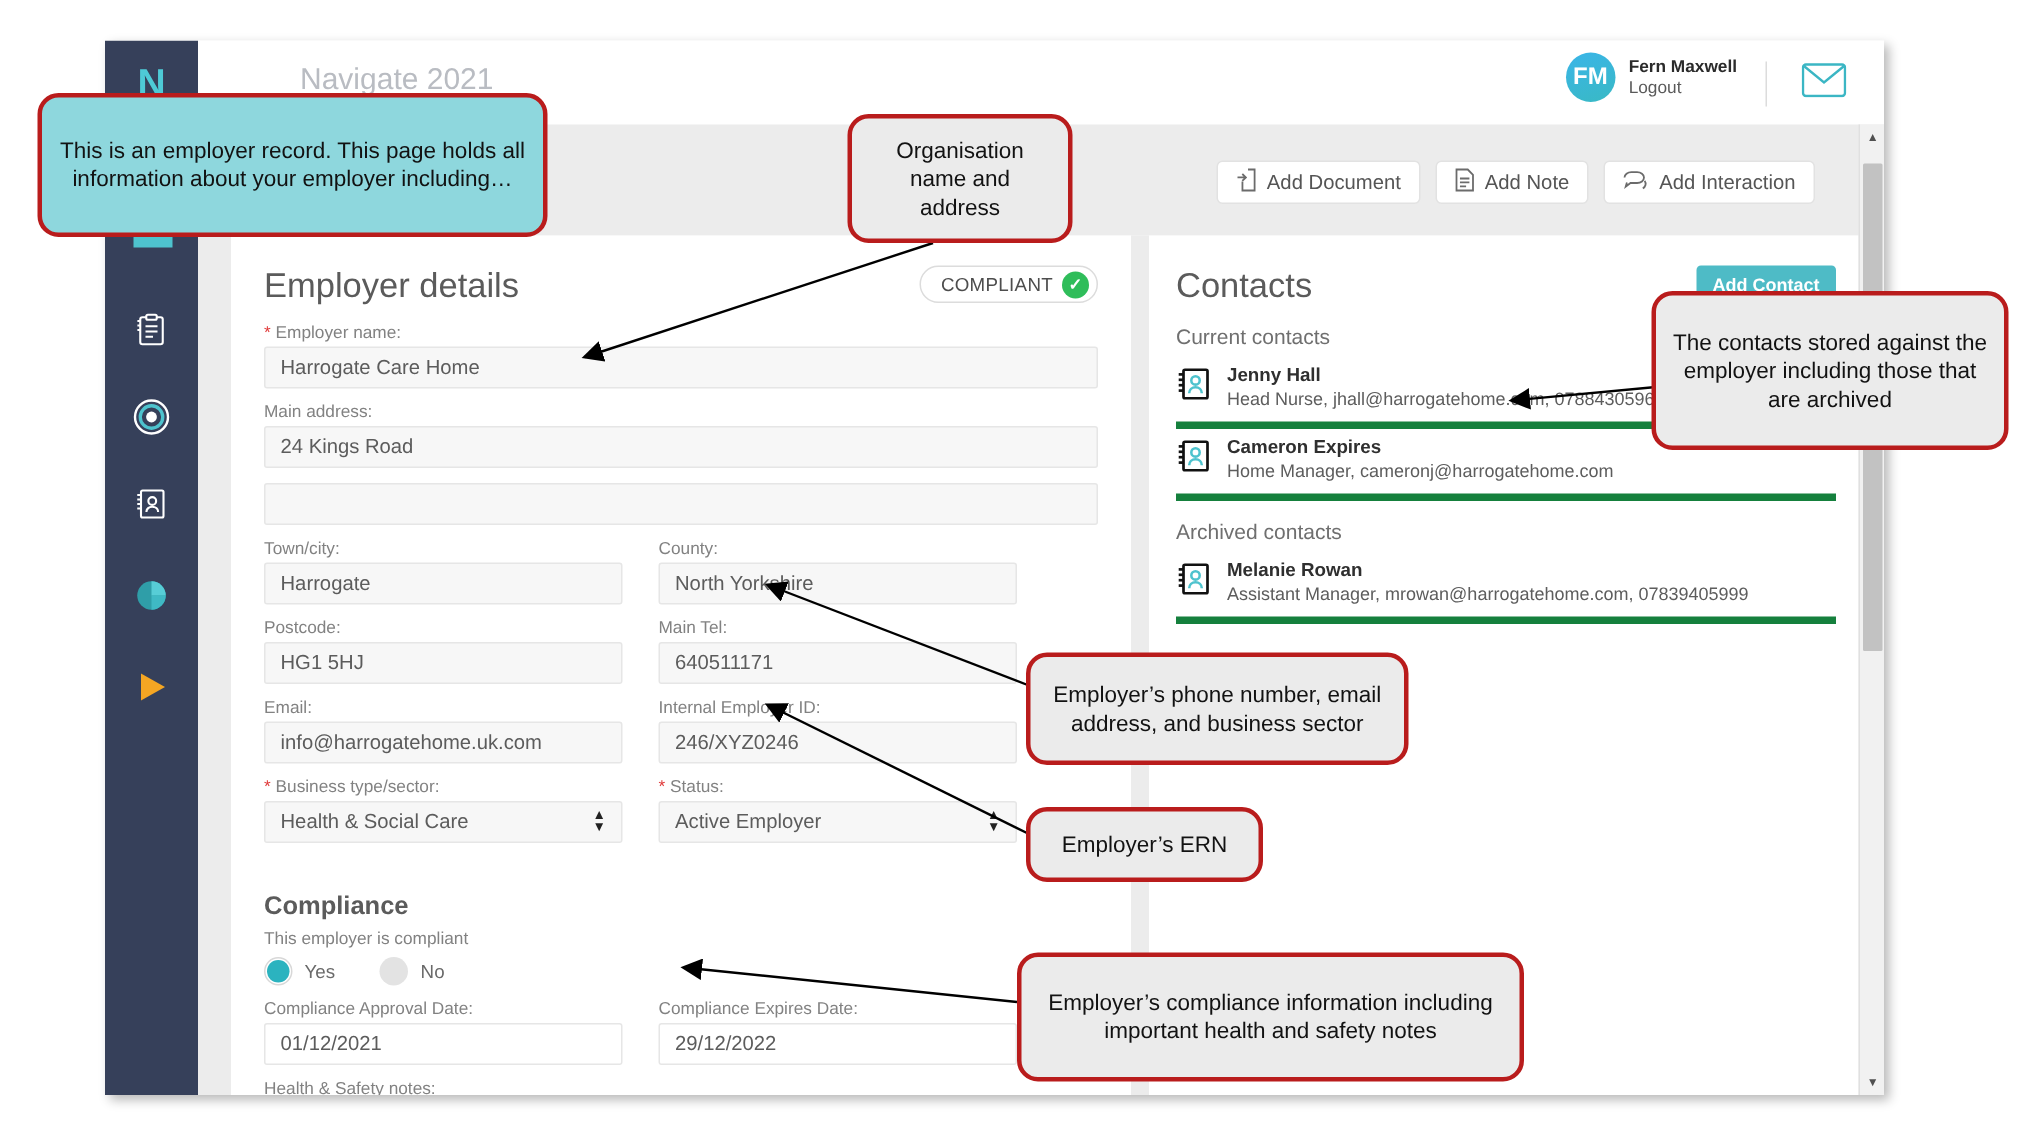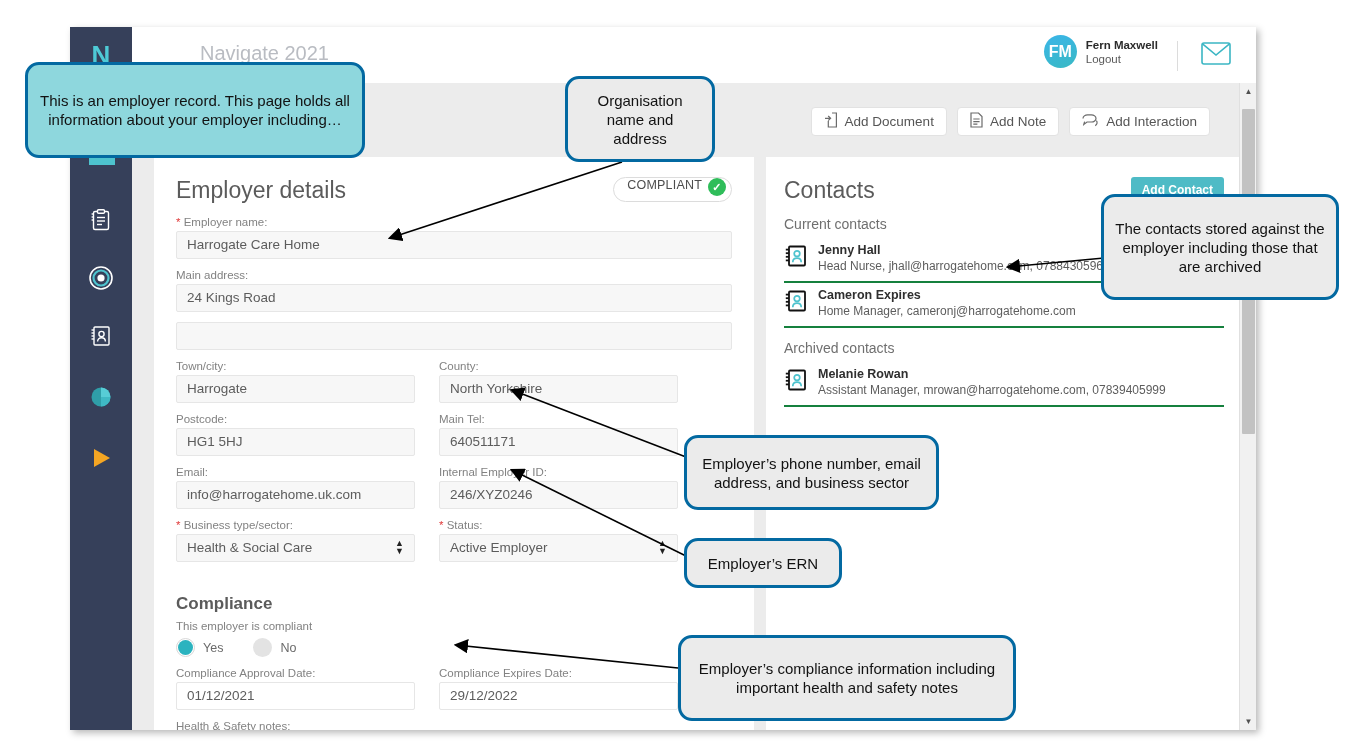--- a/index.html
+++ b/index.html
@@ -148,21 +148,21 @@
   .select-wrap { position: relative; }
   .select-arrows {
     position:absolute; right: 11px; top: 5px;
     font-size: 9px; line-height: 8px; color: #222; text-align:center;
   }
 
   .compliance-badge {
     position:absolute; right: 22px; top: 20px;
     height: 25px; border: 1px solid #dcdcdc; border-radius: 13px;
     background:#fff;
-    display:flex; gap: 6px;
+    display:flex; align-items:center; gap: 6px;
     padding: 0 5px 0 13px;
     font-size: 12.5px; color:#4d4d4d; letter-spacing: .2px;
   }
   .tick {
     width: 18px; height: 18px; border-radius:50%;
     background:#2fbd5a; color:#fff;
     display:flex; align-items:center; justify-content:center;
     font-size: 11px; font-weight:bold;
   }
 
@@ -182,21 +182,21 @@
   .add-contact {
     position: absolute; right: 18px; top: 20px;
     background: #4ebbc6; color:#fff;
     font-size: 12px; font-weight: bold;
     padding: 6px 11px; border-radius: 3px;
   }
   .contacts-group-label { font-size: 14px; color:#6f6f6f; margin: 2px 0 6px 0; }
   .contact-row {
     display:flex; align-items:flex-start; gap: 10px;
     padding: 5px 0 7px 0;
-    border-bottom: 2px solid #15803d;
+    border-bottom: 5px solid #15803d;
   }
   .contact-ico { width: 24px; height: 24px; flex: 0 0 24px; margin-top:1px; }
   .contact-name { font-size: 12.5px; font-weight: bold; color:#2f2f2f; line-height: 15px; }
   .contact-meta { font-size: 12px; color:#5d5d5d; line-height: 16px; }
 
   
   .scroll-track {
     position:absolute; right: 0; top: 56px;
     width: 17px; height: 647px;
     background: #f1f1f1; border-left: 1px solid #e0e0e0;
@@ -209,21 +209,21 @@
   .scroll-thumb {
     position:absolute; left: 2px; top: 26px;
     width: 13px; height: 325px;
     background: #c2c2c2; border-radius: 1px;
   }
 
   
   .callout {
     position: absolute;
     background: #ebebeb;
-    border: 3px solid #0369a1;
+    border: 3px solid #b91c1c;
     border-radius: 14px;
     color: #121212;
     font-size: 15px;
     line-height: 19px;
     text-align: center;
     display: flex; align-items: center; justify-content: center;
     padding: 6px 10px;
     z-index: 40;
   }
   .callout.teal { background: #8ed7dd; }

